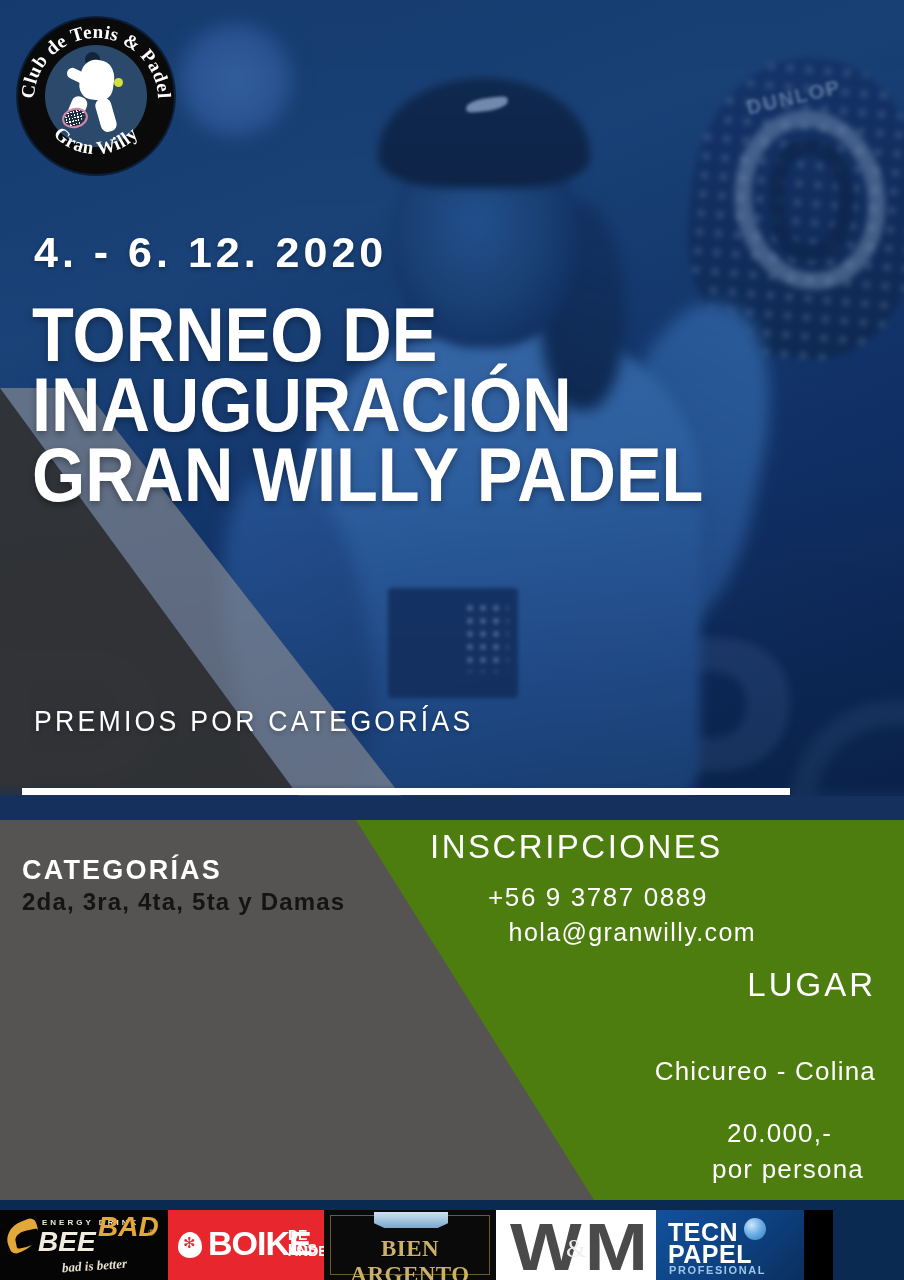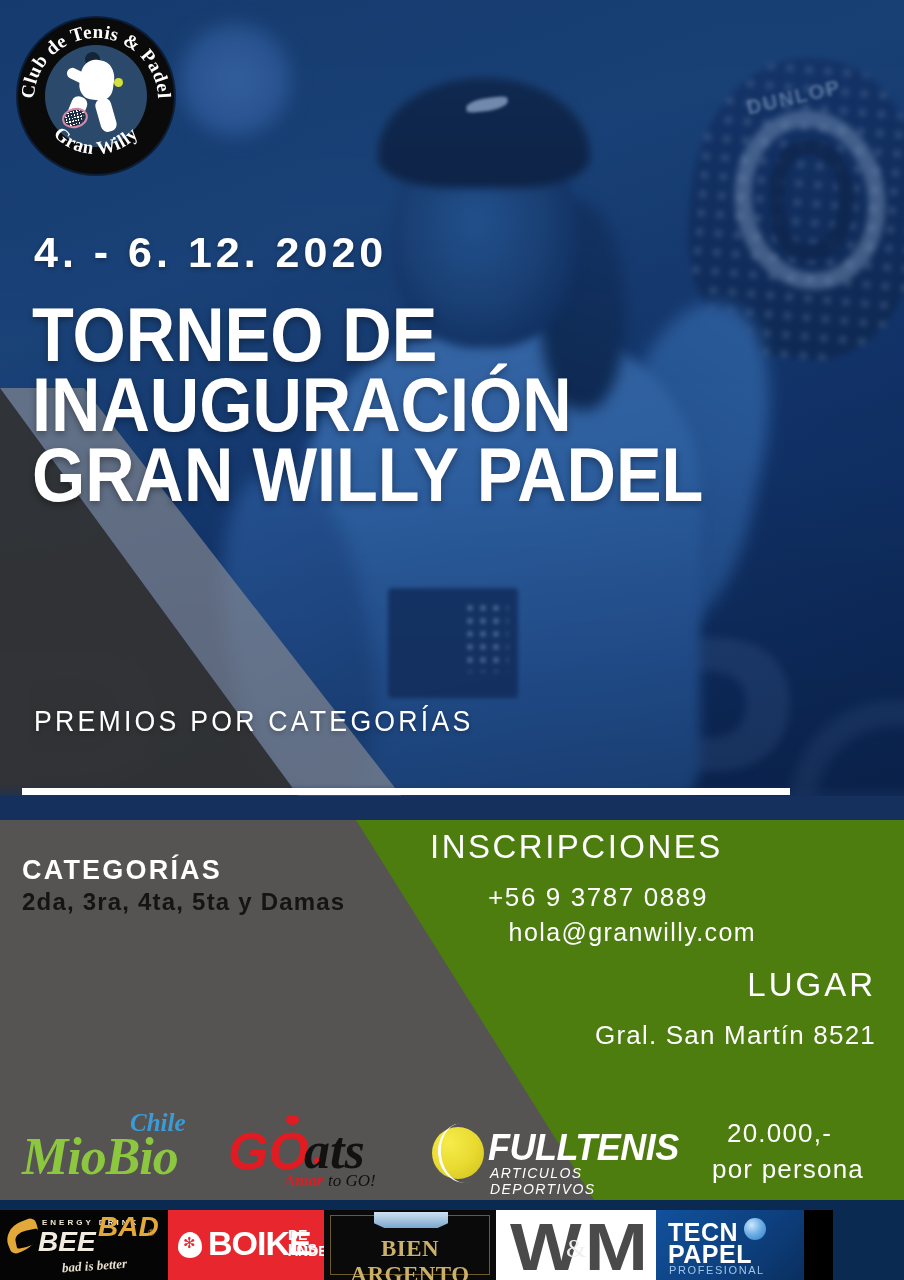--- a/index.html
+++ b/index.html
@@ -429,21 +429,21 @@
     position:absolute; left:50%; top:24px; transform:translateX(-50%);
     color:#efefef; font-size:26px; font-family:"Liberation Serif",serif;
     z-index:3;
   }
 
   .c-tecno { width:148px; background:linear-gradient(135deg,#12519c 0%,#0d3f7d 60%,#0a2f5f 100%); }
   .tp-1 { position:absolute; left:12px; top:8px; color:#fff; font-size:25px; font-weight:bold;
           font-family:"Liberation Sans",sans-serif; letter-spacing:.5px; }
   .tp-2 { position:absolute; left:12px; top:30px; color:#fff; font-size:25px; font-weight:bold;
           font-family:"Liberation Sans",sans-serif; letter-spacing:.5px; }
-  .tp-3 { position:absolute; left:13px; top:54px; color:#9fc6e8; font-size:11px; font-weight:normal;
+  .tp-3 { position:absolute; left:13px; top:54px; color:#9fc6e8; font-size:11px; font-weight:bold;
           font-family:"Liberation Sans",sans-serif; letter-spacing:1.6px; }
   .tp-o {
     position:absolute; left:88px; top:8px; width:22px; height:22px; border-radius:50%;
     background:radial-gradient(circle at 35% 32%, #cfe6fa 0%, #6fb0e6 45%, #2b7ac0 100%);
   }
 
   .c-black { flex:1; background:#000; }
 </style>
 </head>
 <body>
@@ -523,49 +523,26 @@
     <div class="lower-gray"></div>
 
     <div class="cat-title">CATEGORÍAS</div>
     <div class="cat-list">2da, 3ra, 4ta, 5ta y Damas</div>
 
     <div class="insc-title">INSCRIPCIONES</div>
     <div class="insc-phone">+56 9 3787 0889</div>
     <div class="insc-mail">hola@granwilly.com</div>
 
     <div class="lugar-title">LUGAR</div>
-    <div class="lugar-l1">Gral. San Martín 8521</div>
+    <div class="lugar-l2">Chicureo - Colina</div>
 
     <div class="price-1">20.000,-</div>
     <div class="price-2">por persona</div>
   </div>
 
-  <div class="sponsors">
-
-    <div class="miobio">
-      <div class="mb-main">MioBio</div>
-      <div class="mb-chile">Chile</div>
-    </div>
-
-    <div class="goats">
-      <div class="g-dot" style="left:58px;top:2px;width:13px;height:10px;"></div>
-      <div class="g-dot" style="left:86px;top:44px;width:9px;height:8px;"></div>
-      <div class="g-go">GO</div>
-      <div class="g-ats">ats</div>
-      <div class="g-tag">
-        <b>Amor</b><span> to GO!</span>
-      </div>
-    </div>
-
-    <div class="fulltenis">
-      <div class="ft-ball"></div>
-      <div class="ft-name">FULLTENIS</div>
-      <div class="ft-sub">ARTICULOS DEPORTIVOS</div>
-    </div>
-  </div>
 
   <div class="strip">
 
     <div class="cell c-beebad">
       <div class="bb-wing"></div>
       <div class="bb-energy">ENERGY DRINK</div>
       <div class="bb-bee">BEE</div>
       <div class="bb-bad">BAD</div>
       <div class="bb-reg">®</div>
       <div class="bb-tag">bad is better</div>

